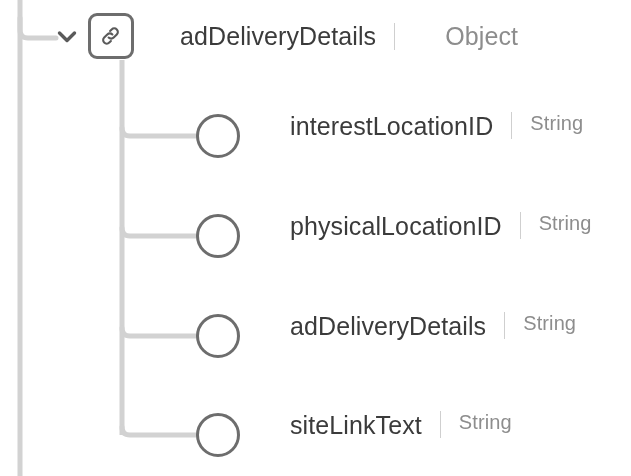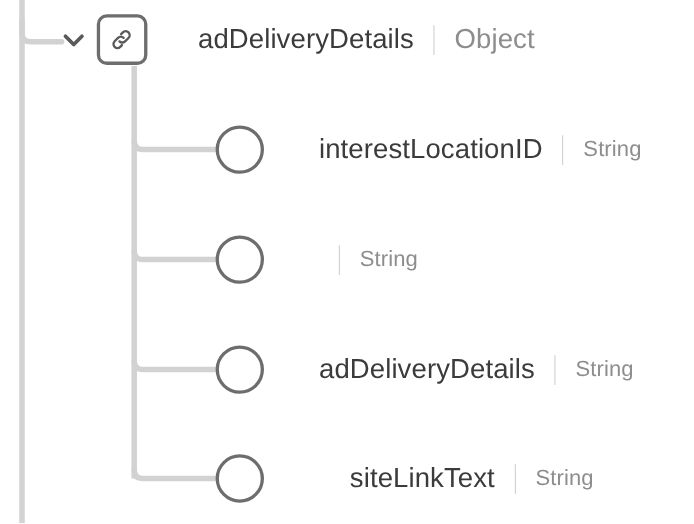--- a/index.html
+++ b/index.html
@@ -82,20 +82,21 @@
     background: #cfcfcf;
     margin: 0 18px;
     flex: none;
   }
 
   .node-type {
     font-size: 25px;
     color: #8d8d8d;
     letter-spacing: 0.1px;
     white-space: nowrap;
+    margin-left: 32px;
   }
 
   
   .child-row {
     position: absolute;
     left: 0;
     height: 48px;
     display: flex;
     align-items: center;
   }
@@ -109,21 +110,20 @@
     border-radius: 50%;
     background: #ffffff;
     cursor: pointer;
   }
 
   .child-label-group {
     position: absolute;
     left: 290px;
     height: 48px;
     display: flex;
-    align-items: center;
   }
 
   .child-name {
     font-size: 25px;
     color: #3b3b3b;
     letter-spacing: 0.1px;
     white-space: nowrap;
   }
 
   .child-type {
@@ -183,36 +183,37 @@
     <span class="child-label-group" style="top:0;">
       <span class="child-name">interestLocationID</span>
       <span class="type-divider"></span>
       <span class="child-type">String</span>
     </span>
   </div>
 
   <div class="child-row" style="top:212px;">
     <span class="child-circle" style="left:196px; top:2px;"></span>
     <span class="child-label-group" style="top:0;">
+      <span class="child-name">physicalLocationID</span>
       <span class="type-divider"></span>
       <span class="child-type">String</span>
     </span>
   </div>
 
   <div class="child-row" style="top:312px;">
     <span class="child-circle" style="left:196px; top:2px;"></span>
     <span class="child-label-group" style="top:0;">
       <span class="child-name">adDeliveryDetails</span>
       <span class="type-divider"></span>
       <span class="child-type">String</span>
     </span>
   </div>
 
   <div class="child-row" style="top:411px;">
     <span class="child-circle" style="left:196px; top:2px;"></span>
-    <span class="child-label-group" style="top:0;margin-left:28px;">
+    <span class="child-label-group" style="top:0;">
       <span class="child-name">siteLinkText</span>
       <span class="type-divider"></span>
       <span class="child-type">String</span>
     </span>
   </div>
 
 </div>
 
 </body></html>

